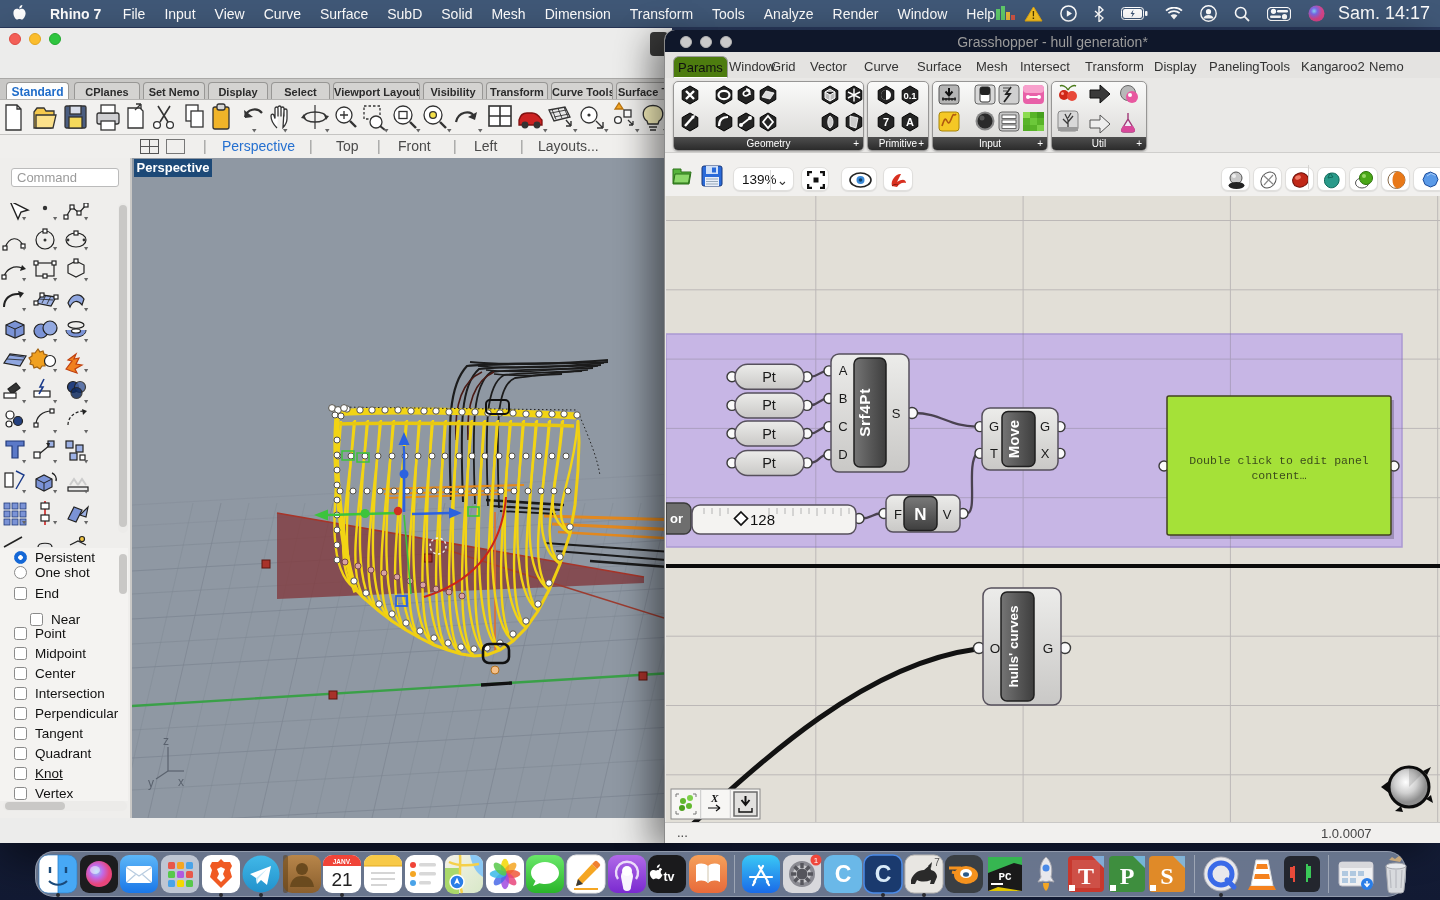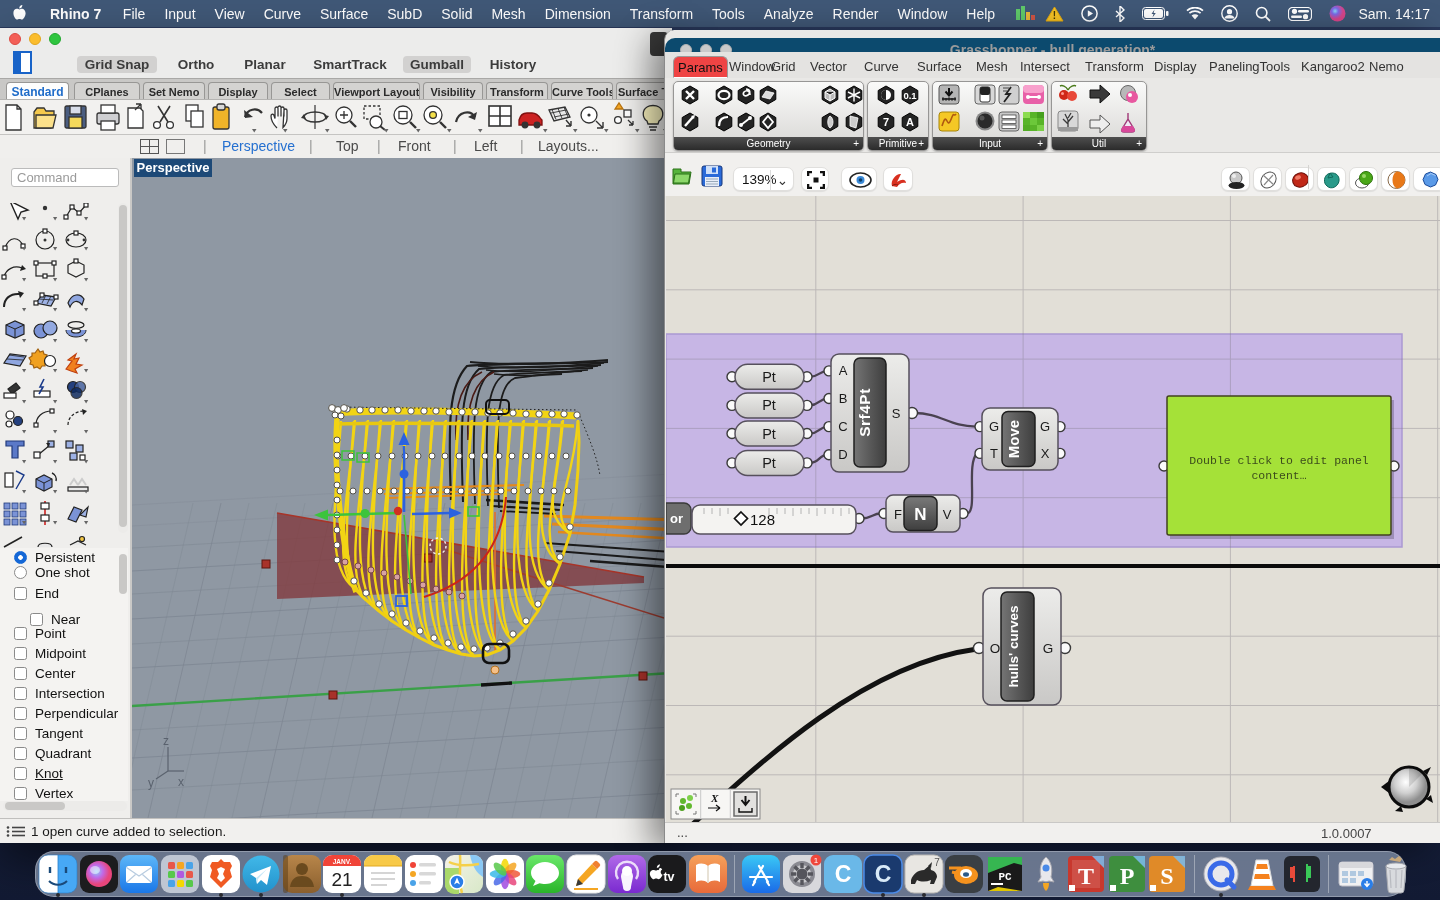--- a/index.html
+++ b/index.html
@@ -5,21 +5,21 @@
   * { margin:0; padding:0; box-sizing:border-box; }
   html,body { width:1440px; height:900px; overflow:hidden; font-family:"Liberation Sans", sans-serif; }
   body { background:linear-gradient(180deg,#2a3a5e 0%,#1a2542 60%,#121a33 100%); position:relative; }
 
   
   #menubar { position:absolute; left:0; top:0; width:1440px; height:27px; background:#405877; color:#fff; display:flex; align-items:center; font-size:14px; }
   #menubar .mi { padding:0 9.5px; }
   #menubar .appname { font-weight:bold; padding:0 12px; }
   #menubar .right { position:absolute; right:0; top:0; height:27px; display:flex; align-items:center; }
   #menubar .ric { margin:0 8.5px; display:flex; align-items:center; }
-  #clock { font-size:14px; margin:0 10px 0 4px; }
+  #clock { font-size:18px; margin:0 10px 0 4px; }
 
   
   #rhino { position:absolute; left:0; top:28px; width:672px; height:815px; background:#ececeb; box-shadow:0 18px 40px rgba(0,0,0,.5); }
   .tl { position:absolute; width:12px; height:12px; border-radius:50%; }
   #rh-titlebar { position:absolute; left:0; top:0; width:100%; height:22px; background:#ececeb; }
   #rh-toggles { position:absolute; left:0; top:22px; width:100%; height:28px; background:#ececeb; }
   .tog { position:absolute; top:6px; height:17px; line-height:17px; font-size:13.5px; font-weight:bold; color:#3c3c3c; text-align:center; }
   .togbg { background:#d2d1d0; border-radius:4px; }
   #rh-tabs { position:absolute; left:0; top:50px; width:100%; height:21px; background:#c9c8c6; border-top:1px solid #a9a8a6; }
   .rtab { position:absolute; top:3px; height:18px; line-height:18px; background:#d4d3d1; border:1px solid #989795; border-bottom:none; border-radius:4px 4px 0 0; font-size:11px; font-weight:bold; color:#2b2b2b; text-align:center; white-space:nowrap; overflow:hidden; }
@@ -37,24 +37,24 @@
   .cb { width:13px; height:13px; border:1px solid #8a8a8a; border-radius:2.5px; background:#fff; margin-right:8px; }
   .radio { width:13px; height:13px; border:1px solid #8a8a8a; border-radius:50%; background:#fff; margin-right:8px; }
   .radio.on { background:radial-gradient(circle at 50% 50%, #fff 0 2px, #1467d6 2.6px 7px); border-color:#1467d6; }
 
   
   #vp { position:absolute; left:132px; top:130px; width:540px; height:660px; background:#8f98a3; }
   #vplabel { position:absolute; left:2px; top:1px; width:78px; height:18px; background:#1d4977; color:#fff; font-weight:bold; font-size:13px; text-align:center; line-height:18px; }
 
   
   #gh { position:absolute; left:664px; top:30px; width:776px; height:813px; background:#e9e8e6; border-radius:10px 0 0 0; box-shadow:-14px 6px 34px rgba(0,0,0,.45); border-left:1px solid #8a8a8a; }
-  #gh-title { position:absolute; left:0; top:8px; width:100%; height:22px; border-radius:10px 0 0 0; background:#0c4a6e; text-align:center; font-size:14px; font-weight:bold; color:#9b9b9b; line-height:24px; }
+  #gh-title { position:absolute; left:0; top:0; width:100%; height:22px; border-radius:10px 0 0 0; background:#0f172a; text-align:center; font-size:14px; font-weight:normal; color:#9b9b9b; line-height:24px; }
   #gh-tabs { position:absolute; left:0; top:22px; width:100%; height:26px; background:#e4e3e1; font-size:13px; color:#333; }
   #gh-tabs span { position:absolute; bottom:0px; height:22px; line-height:22px; }
-  #gh-tabs .active { background:#ef4444; border:1px solid #9a9a9a; border-bottom:1px solid #fff; border-radius:6px 6px 0 0; padding:0 4px; font-size:13px; color:#111; }
+  #gh-tabs .active { background:#4d7c0f; border:1px solid #9a9a9a; border-bottom:1px solid #fff; border-radius:6px 6px 0 0; padding:0 4px; font-size:13px; color:#111; }
   #gh-panel { position:absolute; left:0; top:48px; width:100%; height:74px; background:#e9e8e6; }
   .ggroup { position:absolute; top:3px; height:70px; background:linear-gradient(180deg,#fafaf9,#d7d6d4); border:1px solid #979695; border-radius:5px; box-shadow:0 1px 2px rgba(0,0,0,.25); }
   .glabel { position:absolute; left:0; bottom:0; width:100%; height:13px; background:linear-gradient(180deg,#4e4e4e,#2b2b2b); border-radius:0 0 4px 4px; color:#fff; font-size:10px; text-align:center; line-height:13px; }
   .glabel .plus { position:absolute; right:4px; top:0; }
   #gh-toolbar { position:absolute; left:0; top:122px; width:100%; height:44px; background:#f1f0ee; border-top:1px solid #cfcecc; }
   .tbtn { position:absolute; top:14px; height:24px; background:#fff; border:1px solid #e0dfdd; border-radius:7px; box-shadow:0 1px 1px rgba(0,0,0,.08); }
   #gh-status { position:absolute; left:0; top:792px; width:100%; height:21px; background:#f1f0ee; border-top:1px solid #c9c8c6; font-size:13px; color:#444; }
 
   
   #dock { position:absolute; left:35px; top:851px; width:1371px; height:46px; background:rgba(124,138,162,.82); border:1px solid rgba(255,255,255,.28); border-radius:19px; display:flex; align-items:center; padding:0 2px; }
@@ -165,32 +165,20 @@
       </div>
     <div id="clock">Sam. 14:17</div>
   </div>
 </div>
 
 <div id="rhino">
   <div id="rh-titlebar">
     <div class="tl" style="left:9px; top:5px; background:#f35f57; border:0.5px solid #dd4a42;"></div>
     <div class="tl" style="left:29px; top:5px; background:#fbbd2d; border:0.5px solid #e2a620;"></div>
     <div class="tl" style="left:49px; top:5px; background:#2fc53f; border:0.5px solid #23a930;"></div>
-  </div>
-  <div id="rh-toggles">
-    <svg style="position:absolute; left:13px; top:1px;" width="19" height="23">
-        <rect x="1" y="1" width="17" height="21" fill="#fff" stroke="#1863c8" stroke-width="2"></rect>
-        <rect x="2" y="2" width="6" height="19" fill="#1863c8"></rect>
-      </svg>
-    <div class="tog togbg" style="left:77px; width:80px;">Grid Snap</div>
-    <div class="tog" style="left:176px; width:40px;">Ortho</div>
-    <div class="tog" style="left:243px; width:44px;">Planar</div>
-    <div class="tog" style="left:312px; width:76px;">SmartTrack</div>
-    <div class="tog togbg" style="left:403px; width:68px;">Gumball</div>
-    <div class="tog" style="left:487px; width:52px;">History</div>
   </div>
   <div id="rh-tabs">
     <div class="rtab active" style="left:6px; width:63px; font-size:12px;">Standard</div>
     <div class="rtab" style="left:74px; width:66px;">CPlanes</div>
     <div class="rtab" style="left:143px; width:62px;">Set Nemo</div>
     <div class="rtab" style="left:208px; width:60px;">Display</div>
     <div class="rtab" style="left:271px; width:59px;">Select</div>
     <div class="rtab" style="left:333px; width:87px;">Viewport Layout</div>
     <div class="rtab" style="left:423px; width:60px;">Visibility</div>
     <div class="rtab" style="left:486px; width:62px;">Transform</div>
@@ -725,31 +713,20 @@
         <rect x="264" y="438" width="11" height="10" fill="none" stroke="#2b62e0" stroke-width="1.8"></rect>
         <rect x="210" y="293" width="12" height="9" fill="none" stroke="#3cc43c" stroke-width="1.5"></rect>
         <rect x="225" y="295" width="12" height="9" fill="none" stroke="#3cc43c" stroke-width="1.5"></rect>
         <circle cx="306" cy="388" r="8" fill="none" stroke="#f5f5f5" stroke-width="1.4" stroke-dasharray="2.5 2.5"></circle>
         <circle cx="363" cy="512" r="4" fill="#f5c088" stroke="#b07020" stroke-width="1"></circle>
 </svg>
     <div id="vplabel">Perspective</div>
   </div>
 
   <div style="position:absolute; left:650px; top:4px; width:18px; height:24px; background:#3a3a3a; border-radius:4px;"></div>
-  <div id="rh-statusbar">
-    <svg style="position:absolute;left:6px;top:6px" width="20" height="13">
-        <circle cx="2" cy="2.5" r="1.3" fill="#444"></circle>
-        <circle cx="2" cy="6.5" r="1.3" fill="#444"></circle>
-        <circle cx="2" cy="10.5" r="1.3" fill="#444"></circle>
-        <line x1="6" y1="2.5" x2="19" y2="2.5" stroke="#444" stroke-width="1.6"></line>
-        <line x1="6" y1="6.5" x2="19" y2="6.5" stroke="#444" stroke-width="1.6"></line>
-        <line x1="6" y1="10.5" x2="19" y2="10.5" stroke="#444" stroke-width="1.6"></line>
-      </svg>
-    <span style="position:absolute; left:31px; top:5px;">1 open curve added to selection.</span>
-  </div>
 </div>
 
 <div id="gh">
   <div id="gh-title">
     <div class="tl" style="left:15px; top:6px; background:#cacaca; border:1px solid #b2b2b2;"></div>
     <div class="tl" style="left:35px; top:6px; background:#cacaca; border:1px solid #b2b2b2;"></div>
     <div class="tl" style="left:55px; top:6px; background:#cacaca; border:1px solid #b2b2b2;"></div>
     Grasshopper - hull generation*
   </div>
   <div id="gh-tabs">

